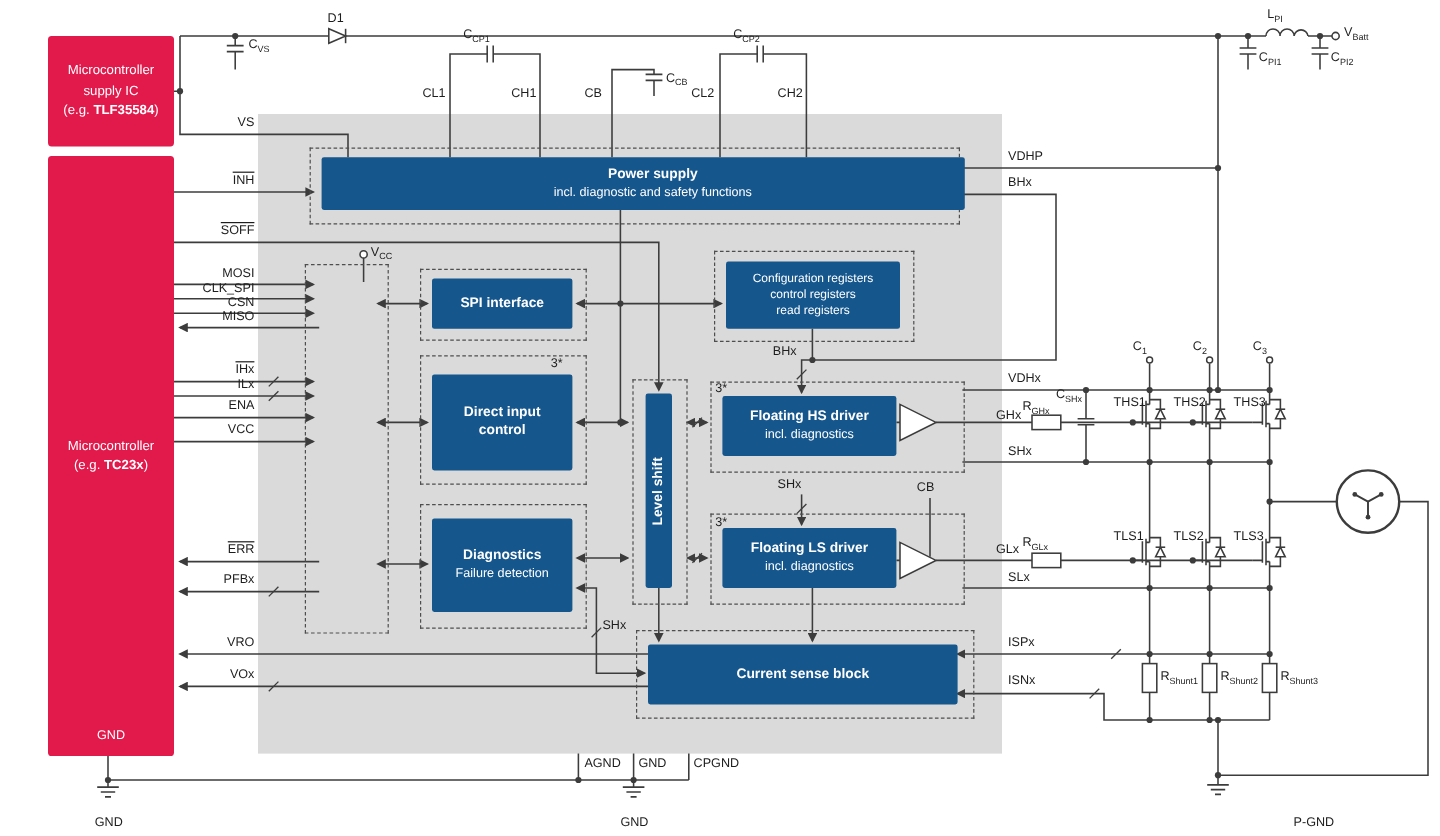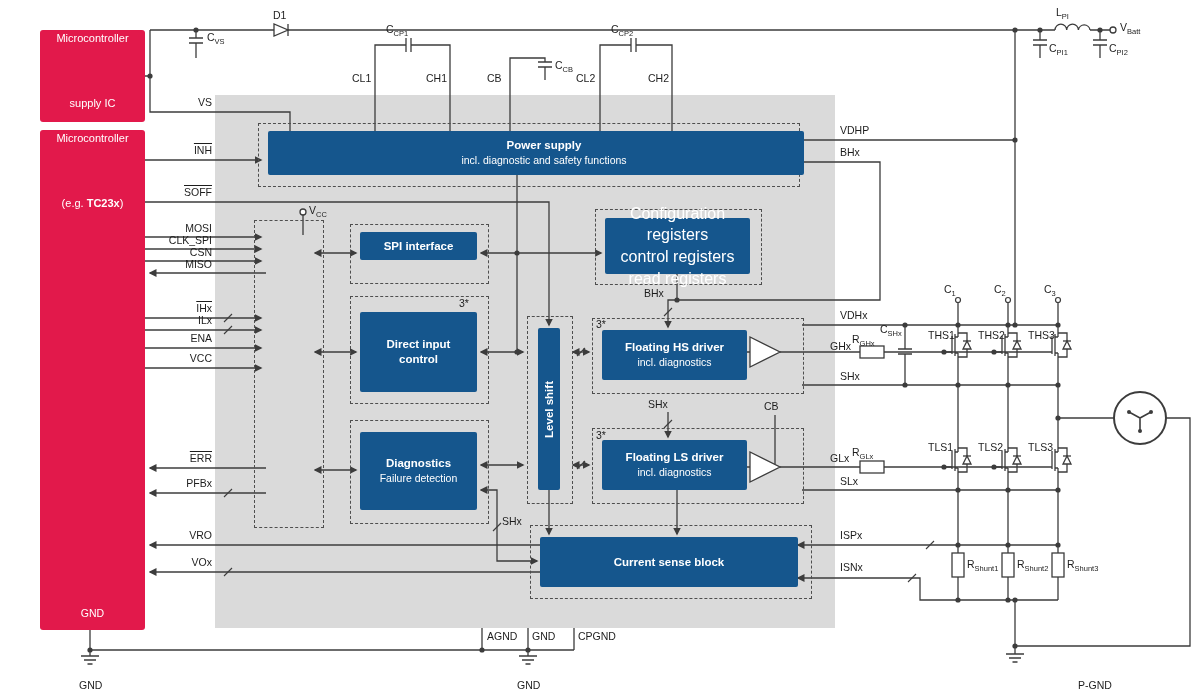--- a/index.html
+++ b/index.html
@@ -5,25 +5,25 @@
   html,body{margin:0;padding:0;background:#fff;}
   .stage{position:relative;width:1200px;height:697px;background:#fff;overflow:hidden;
          font-family:"Liberation Sans",sans-serif;}
   .stage svg{position:absolute;left:0;top:0;}
   .gray{position:absolute;background:#dadada;}
   .dash{position:absolute;border:1.4px dashed #4e4e4e;}
   .blue{position:absolute;background:#15568d;color:#fff;display:flex;flex-direction:column;
         align-items:center;justify-content:center;text-align:center;border-radius:2px;
         font:bold 11.5px/1.3 "Liberation Sans",sans-serif;}
   .blue .s2{font-weight:400;font-size:10.5px;margin-top:1px;}
-  .blue.cfg{font-weight:400;font-size:16px;line-height:1.35;}
+  .blue.cfg{font-weight:400;font-size:10px;line-height:1.35;}
   .blue.io{font-size:11px;}
   .red{position:absolute;background:#e2194b;color:#fff;border-radius:3px;display:flex;
-       flex-direction:column;align-items:center;text-align:center;
-       font:11px/1.5 "Liberation Sans",sans-serif;gap:48px;}
+       flex-direction:column;align-items:center;justify-content:center;text-align:center;
+       font:11px/1.5 "Liberation Sans",sans-serif;}
   .lbl{position:absolute;font:10.5px/1.1 "Liberation Sans",sans-serif;color:#1d1d1d;white-space:nowrap;}
   .lblr{width:60px;text-align:right;}
   .lbl sub{font-size:7.5px;}
   .ov{text-decoration:overline;}
   .vert{transform:rotate(-90deg);white-space:nowrap;}
   .gnd-w{position:absolute;width:100%;text-align:center;bottom:8px;left:0;font-size:10.5px;}
 </style>
 </head>
 <body>
 
@@ -212,21 +212,21 @@
   <div class="dash" style="left:595px;top:209px;width:165px;height:74px;"></div>
   <div class="dash" style="left:527px;top:316px;width:44px;height:186px;"></div>
   <div class="dash" style="left:592px;top:318px;width:210px;height:74px;"></div>
   <div class="dash" style="left:592px;top:428px;width:210px;height:74px;"></div>
   <div class="dash" style="left:530px;top:525px;width:280px;height:72px;"></div>
 
   <div class="blue" style="left:268px;top:131px;width:520px;height:44px;padding-left:16px;">
     <span>Power supply</span>
     <span class="s2">incl. diagnostic and safety functions</span>
   </div>
-  <div class="blue" style="left:360px;top:232px;width:117px;height:28px;">
+  <div class="blue" style="left:360px;top:232px;width:117px;height:42px;">
     <span>SPI interface</span>
   </div>
   <div class="blue cfg" style="left:605px;top:218px;width:145px;height:56px;">
     <span>Configuration registers</span>
     <span>control registers</span>
     <span>read registers</span>
   </div>
   <div class="blue" style="left:360px;top:312px;width:117px;height:80px;">
     <span>Direct input</span>
     <span>control</span>

